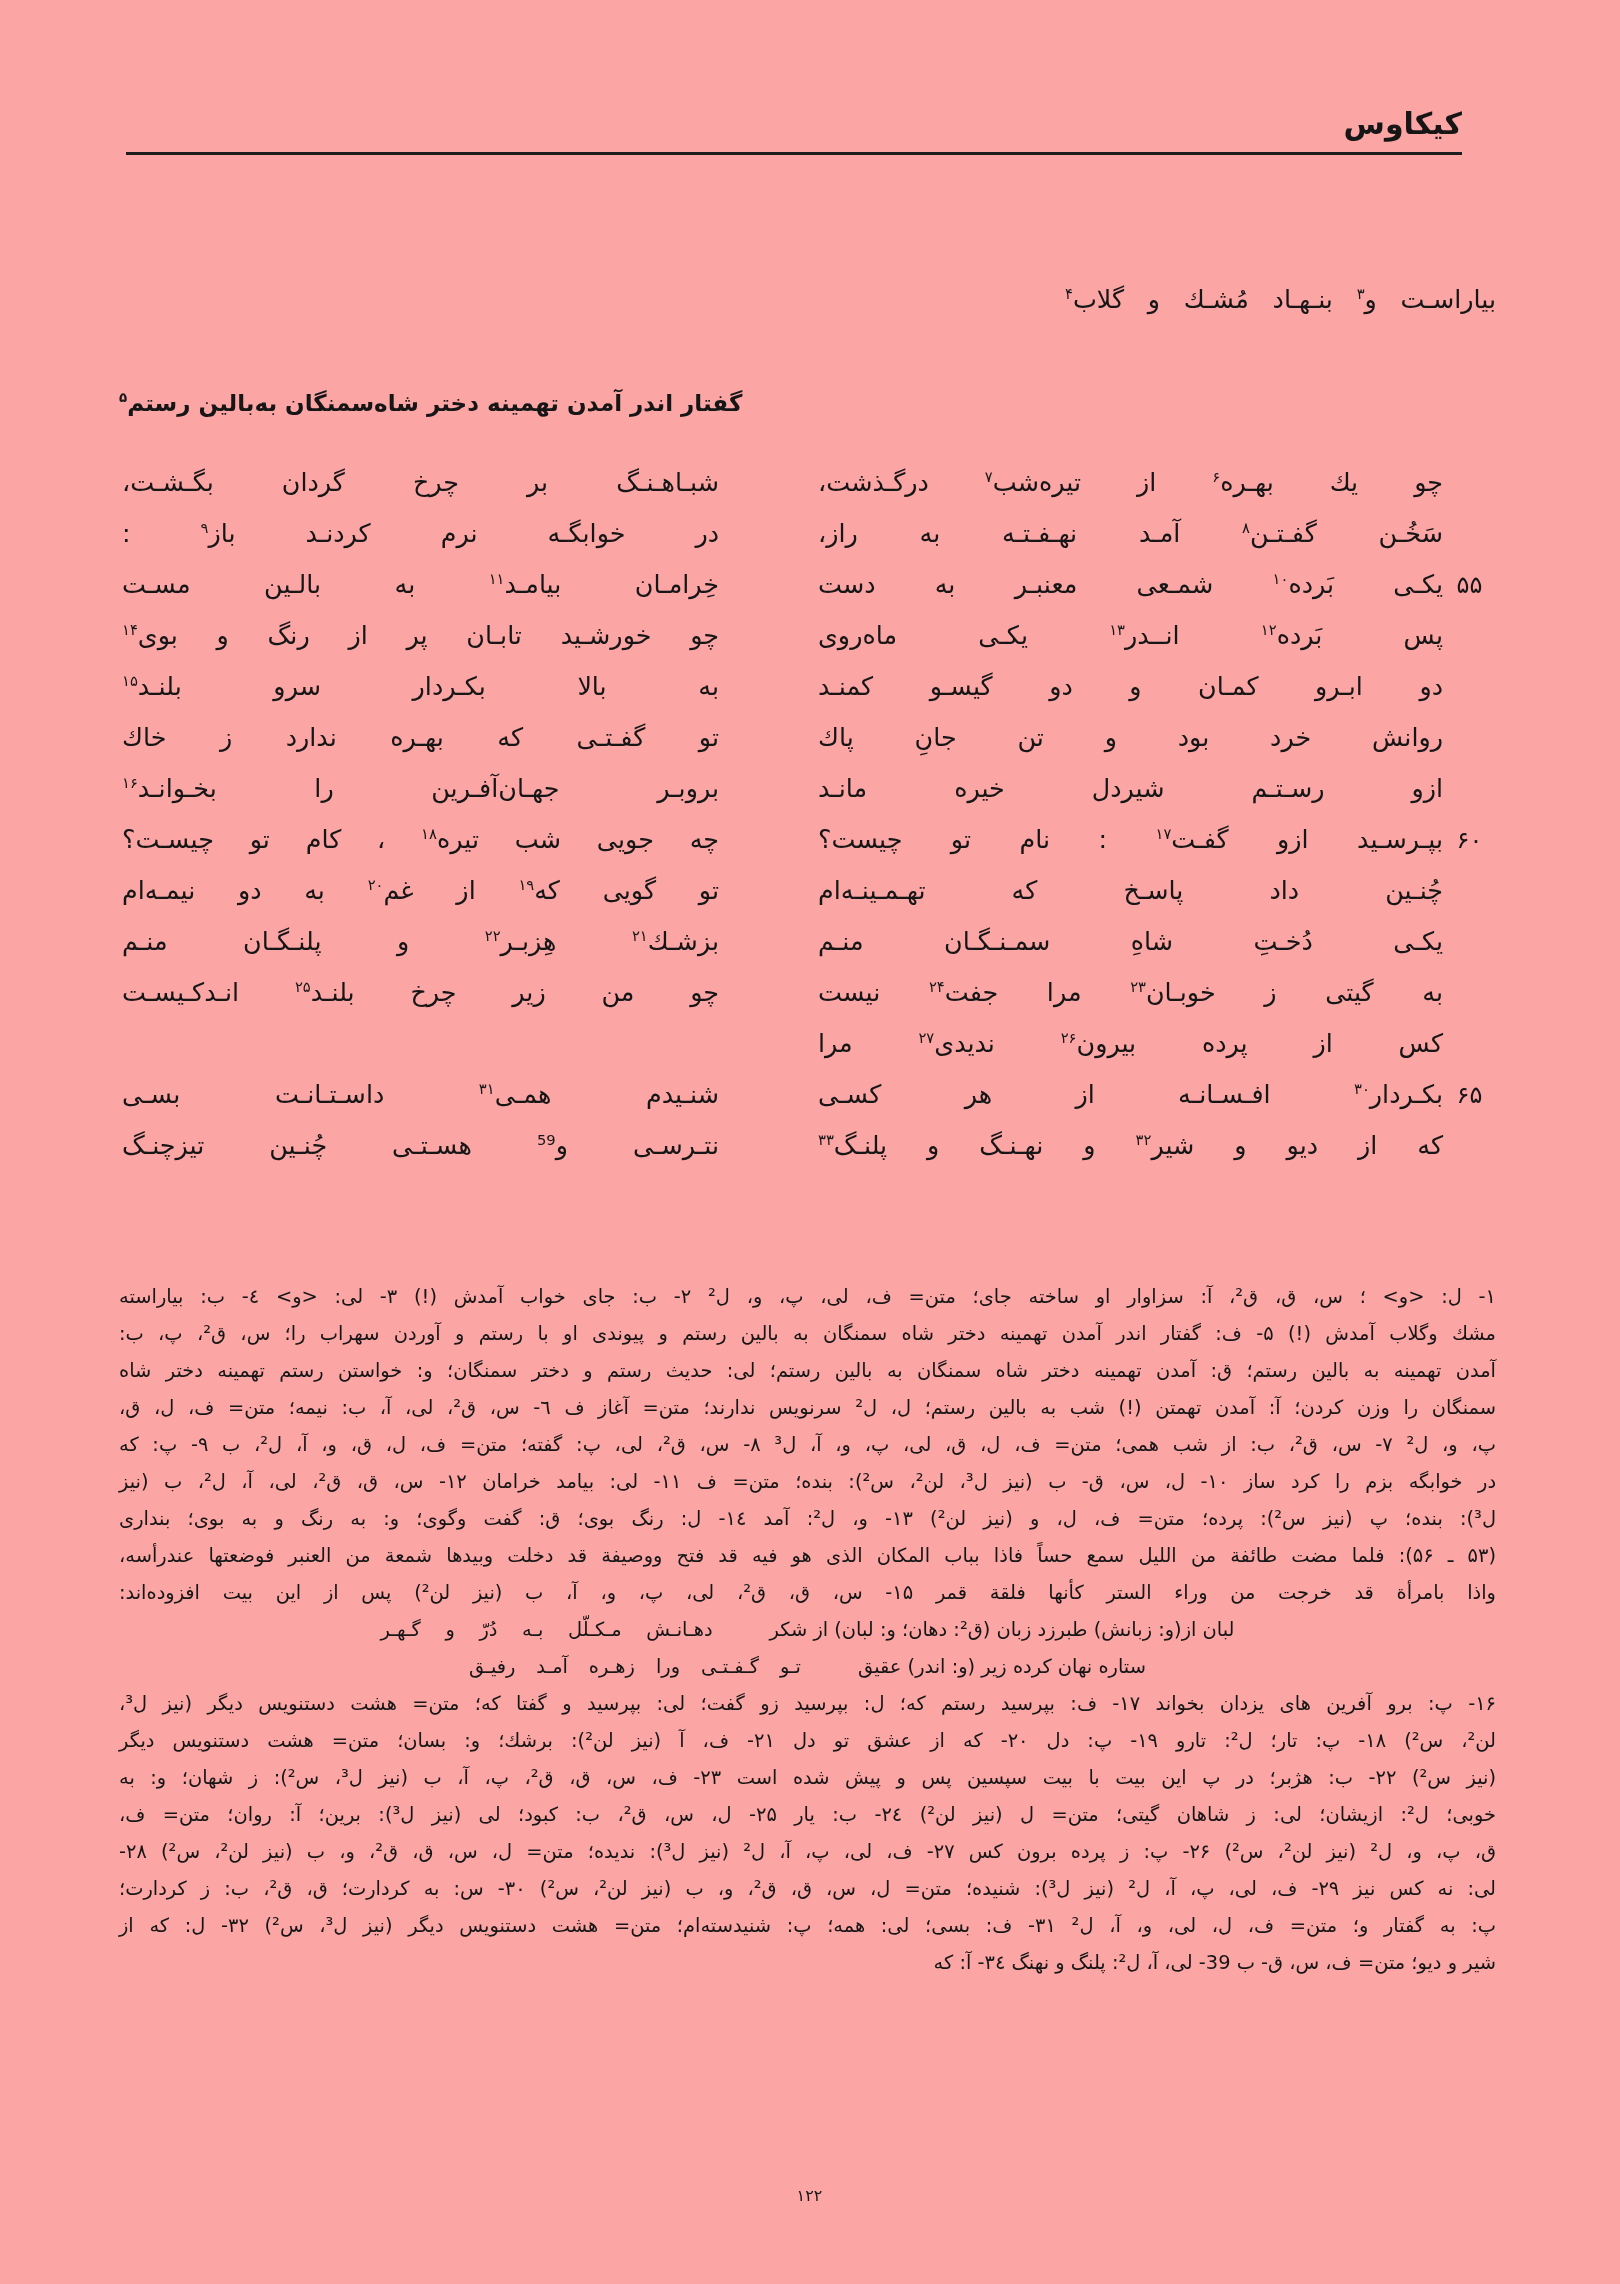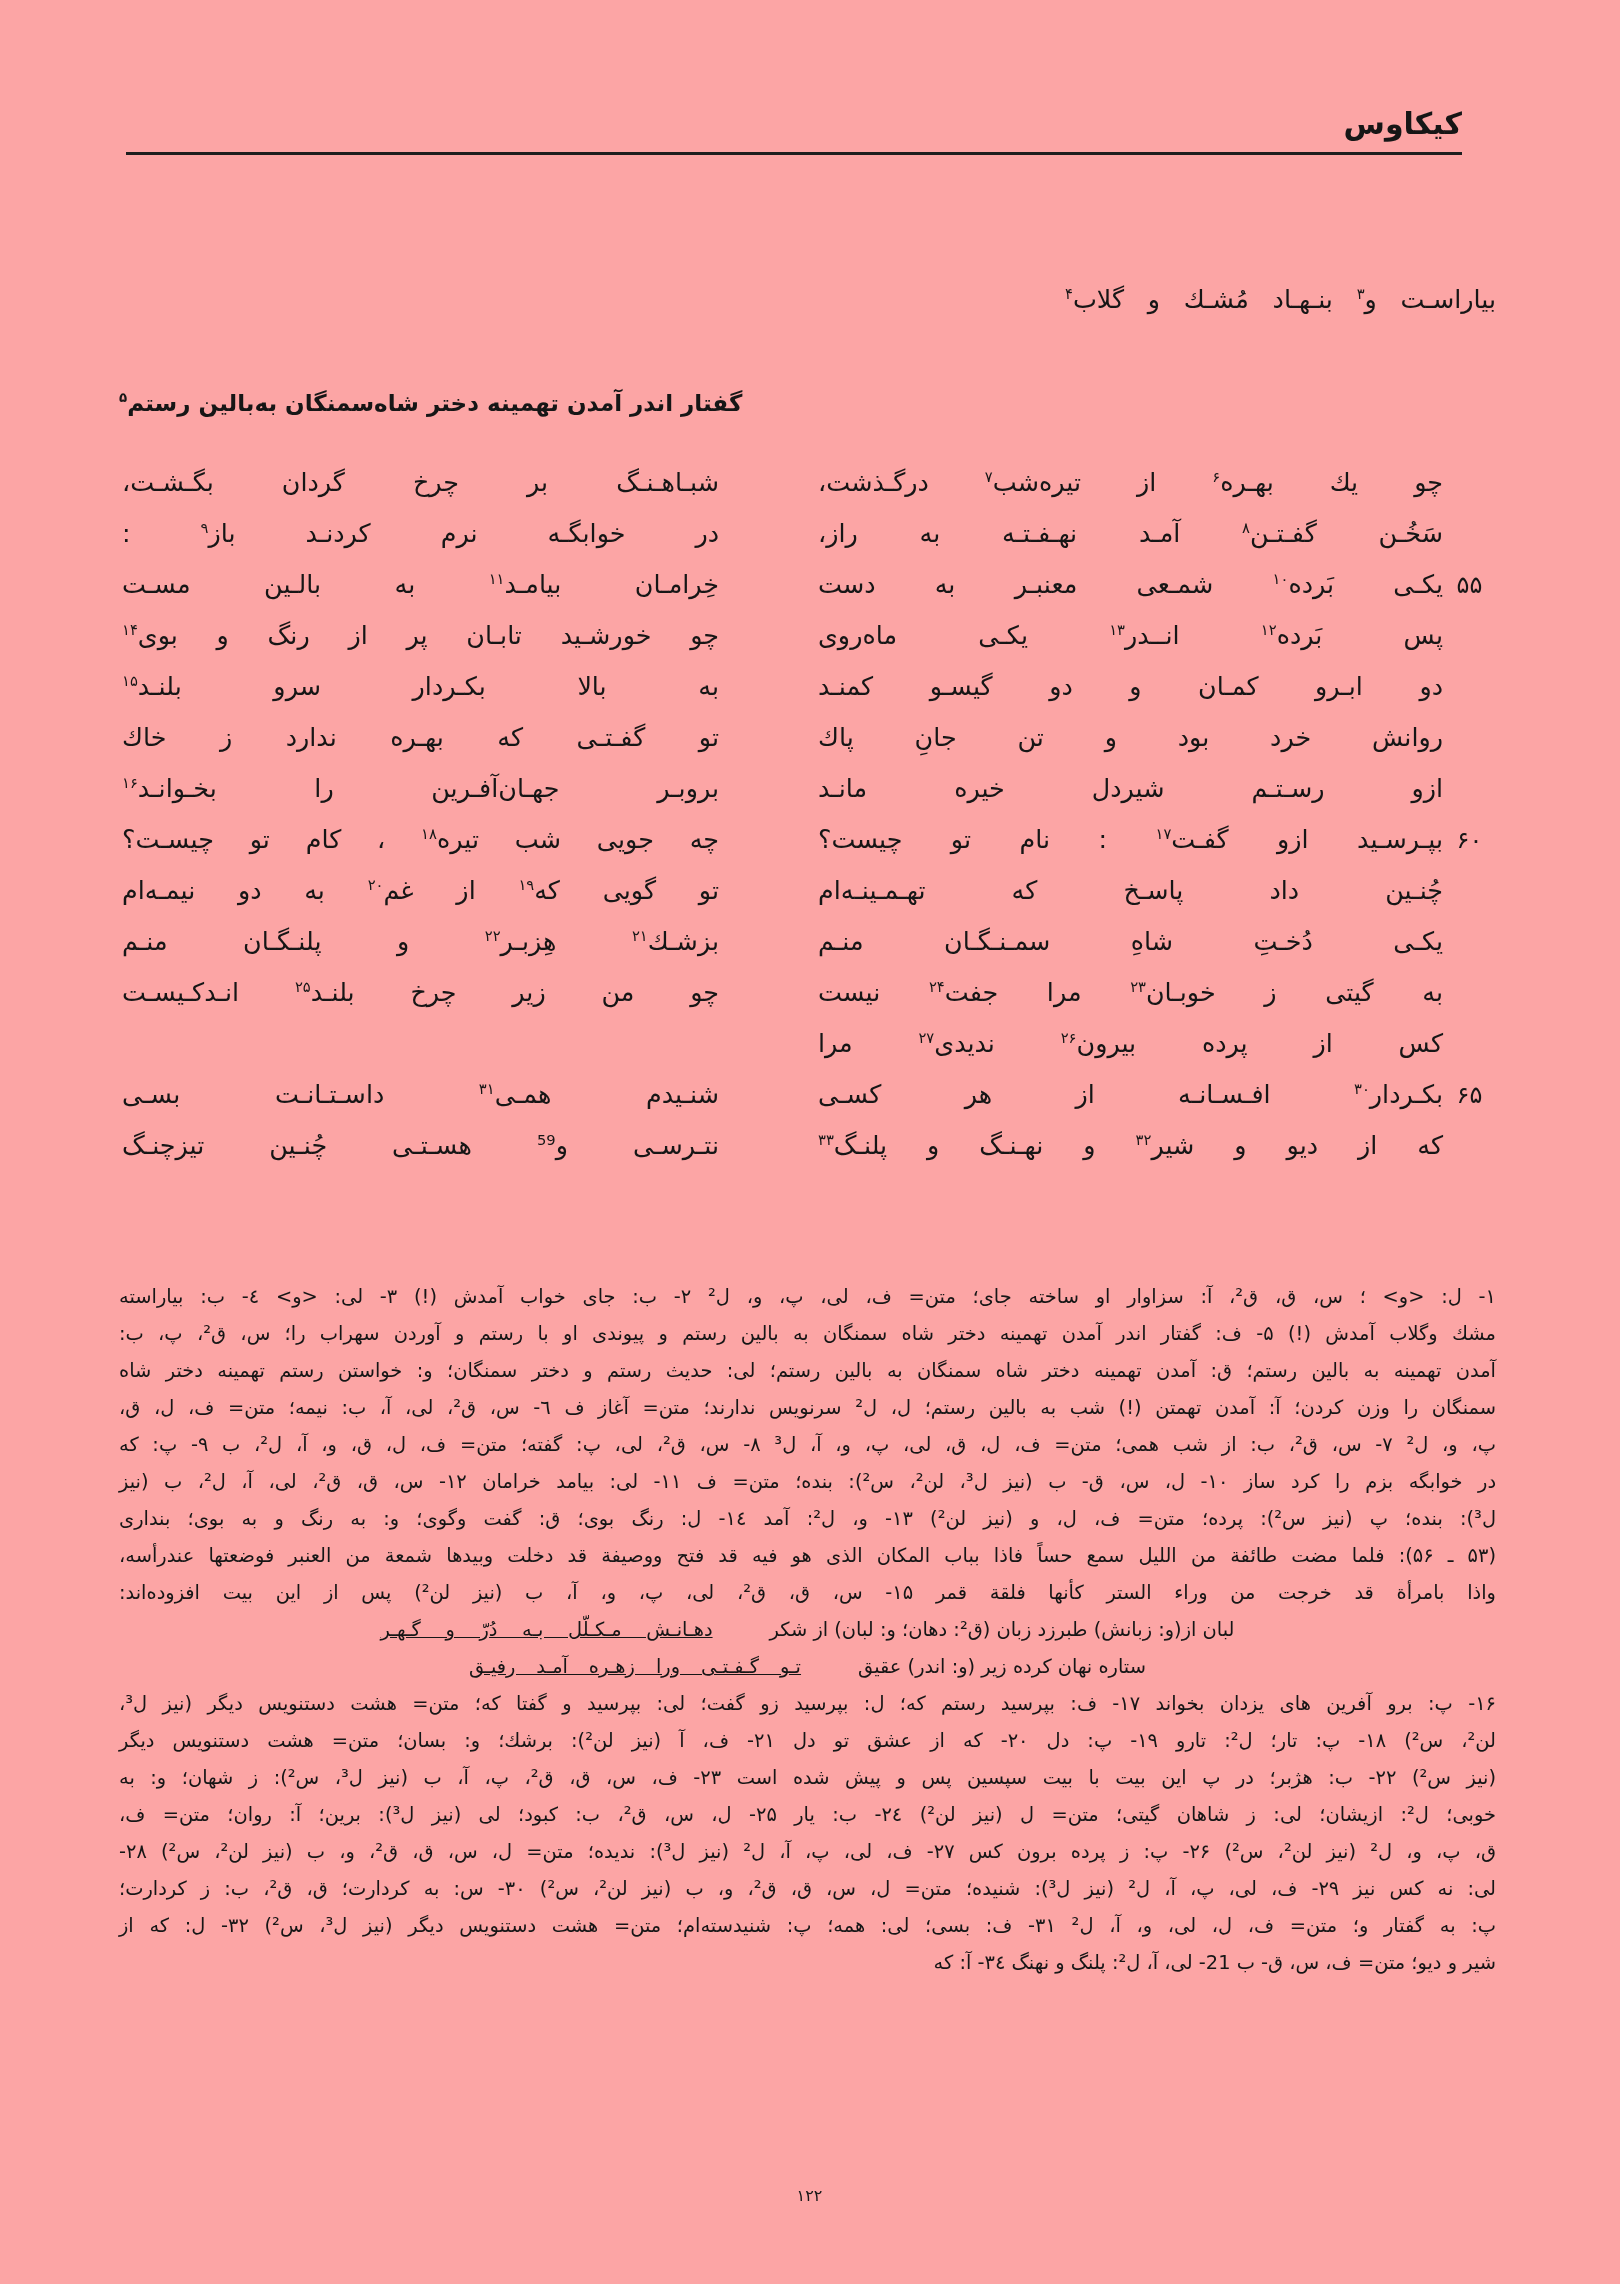--- a/index.html
+++ b/index.html
@@ -43,21 +43,21 @@
   .vnum{width:53px;text-align:center;font-size:24px;}
   .hemi-right{width:625px;margin-left:99px;text-align:justify;text-align-last:justify;}
   .hemi-left{width:597px;text-align:justify;text-align-last:justify;}
 
   
   .footnotes{margin-top:97px;font-size:19.4px;line-height:37px;}
   .fn-line{text-align:justify;text-align-last:justify;}
   .footnotes > :last-child{text-align-last:right;}
   .fn-verse{display:flex;justify-content:center;gap:57px;height:37px;}
   .fnv-right{text-align:center;}
-  .fnv-left{width:332px;text-align:justify;text-align-last:justify;text-decoration:underline;}
+  .fnv-left{width:332px;text-align:justify;text-align-last:justify;}
 
   
   .page-number{
     position:absolute;left:0;right:0;bottom:79px;
     text-align:center;font-size:16px;letter-spacing:1.4px;
   }
 </style>
 </head>
 <body>
 
@@ -164,19 +164,19 @@
         <div class="fnv-right">ستاره نهان كرده زیر (و: اندر) عقیق</div>
         <div class="fnv-left">تـو گـفـتـی ورا زهـره آمـد رفیـق</div>
       </div>
       <div class="fn-line">۱۶- پ: برو آفرین های یزدان بخواند ۱۷- ف: بپرسید رستم كه؛ ل: بپرسید زو گفت؛ لی: بپرسید و گفتا كه؛ متن= هشت دستنویس دیگر (نیز ل³،</div>
       <div class="fn-line">لن²، س²) ۱۸- پ: تار؛ ل²: تارو ۱۹- پ: دل ۲۰- كه از عشق تو دل ۲۱- ف، آ (نیز لن²): برشك؛ و: بسان؛ متن= هشت دستنویس دیگر</div>
       <div class="fn-line">(نیز س²) ۲۲- ب: هژبر؛ در پ این بیت با بیت سپسین پس و پیش شده است ۲۳- ف، س، ق، ق²، پ، آ، ب (نیز ل³، س²): ز شهان؛ و: به</div>
       <div class="fn-line">خوبی؛ ل²: ازیشان؛ لی: ز شاهان گیتی؛ متن= ل (نیز لن²) ۲٤- ب: یار ۲۵- ل، س، ق²، ب: كبود؛ لی (نیز ل³): برین؛ آ: روان؛ متن= ف،</div>
       <div class="fn-line">ق، پ، و، ل² (نیز لن²، س²) ۲۶- پ: ز پرده برون كس ۲۷- ف، لی، پ، آ، ل² (نیز ل³): ندیده؛ متن= ل، س، ق، ق²، و، ب (نیز لن²، س²) ۲۸-</div>
       <div class="fn-line">لی: نه كس نیز ۲۹- ف، لی، پ، آ، ل² (نیز ل³): شنیده؛ متن= ل، س، ق، ق²، و، ب (نیز لن²، س²) ۳۰- س: به كردارت؛ ق، ق²، ب: ز كردارت؛</div>
       <div class="fn-line">پ: به گفتار و؛ متن= ف، ل، لی، و، آ، ل² ۳۱- ف: بسی؛ لی: همه؛ پ: شنیدسته‌ام؛ متن= هشت دستنویس دیگر (نیز ل³، س²) ۳۲- ل: كه از</div>
-      <div class="fn-line">شیر و دیو؛ متن= ف، س، ق- ب 21- لی، آ، ل²: پلنگ و نهنگ ۳٤- آ: كه</div>
+      <div class="fn-line">شیر و دیو؛ متن= ف، س، ق- ب 39- لی، آ، ل²: پلنگ و نهنگ ۳٤- آ: كه</div>
     </section>
 
   <div class="page-number">۱۲۲</div>
 
 </div>
 
 
 </body></html>

